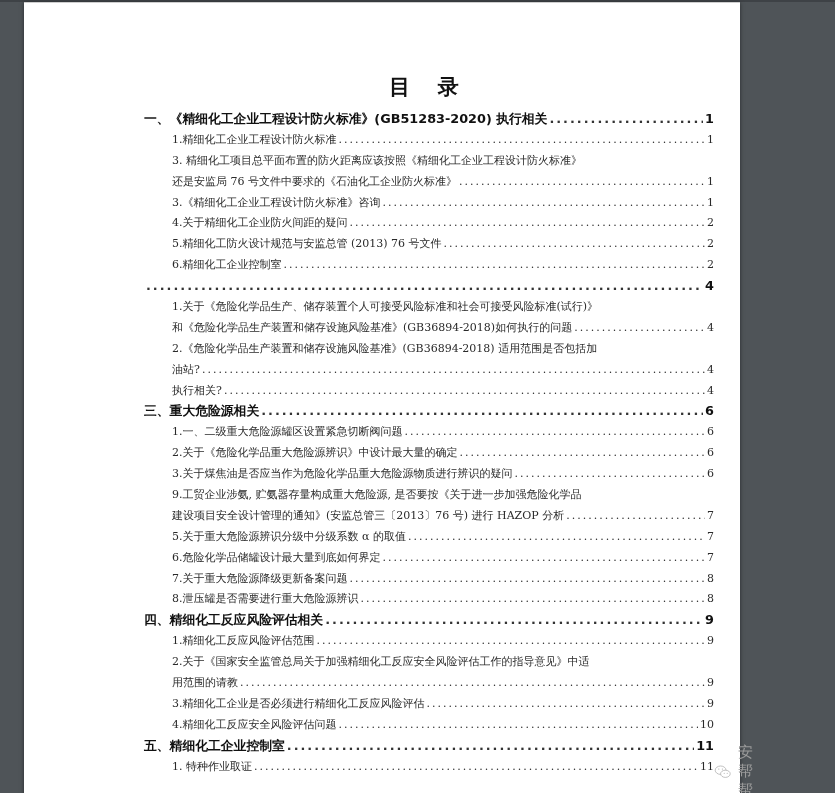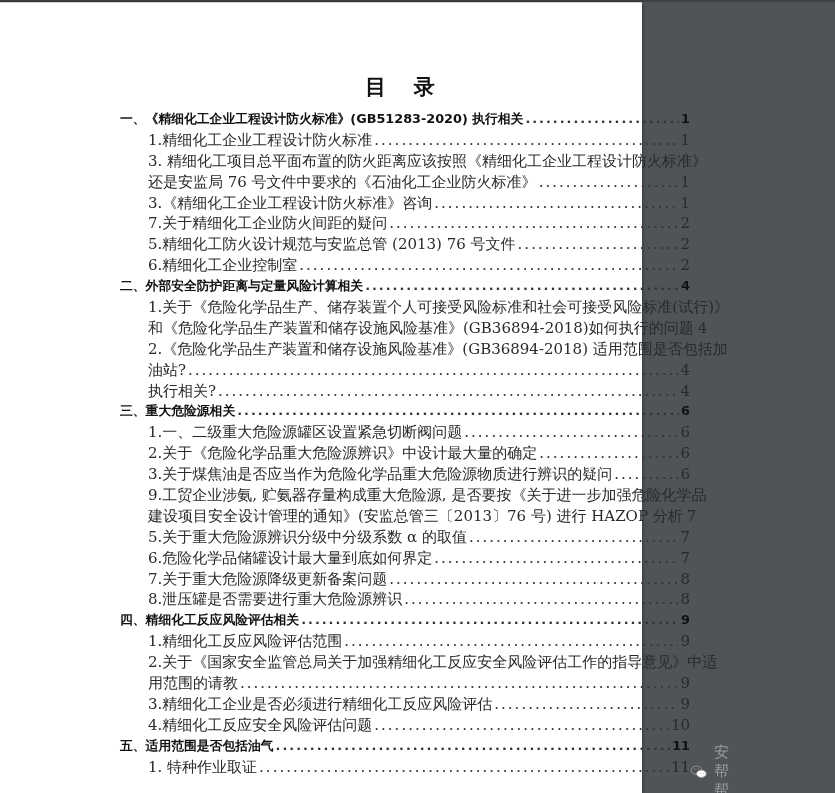--- a/index.html
+++ b/index.html
@@ -7,39 +7,39 @@
     width: 835px; height: 793px; overflow: hidden;
     background: #4f5458;
     position: relative;
     font-family: "DejaVu Serif", "Liberation Serif", serif;
   }
   .viewer-top {
     position: absolute; left: 0; top: 0; width: 835px; height: 2px;
     background: #3e4246;
   }
   .page {
-    position: absolute; left: 0; top: 2px; width: 642px; height: 791px;
+    position: absolute; left: 24px; top: 2px; width: 716px; height: 791px;
     background: #ffffff;
     box-shadow: 0 1px 4px rgba(0,0,0,0.5);
     border-top: 1px solid #cfcfcf;
   }
   .page-inner {
     position: absolute; left: 120px; top: 0; width: 570px;
   }
   .title {
     position: absolute; left: 0; top: 70px; width: 570px;
     text-align: center; font-size: 21px; font-weight: bold;
     font-family: "DejaVu Sans", "Liberation Sans", sans-serif;
     color: #111; letter-spacing: 10px;
   }
   .toc { position: absolute; left: 0; top: 106px; width: 570px; }
   .row {
     display: flex; align-items: flex-end;
     height: 20.9px; line-height: 20.9px;
-    font-size: 15px; color: #2a2a2a; white-space: nowrap;
+    font-size: 11px; color: #2a2a2a; white-space: nowrap;
   }
   .row.section { font-weight: bold; color: #111; font-family: "DejaVu Sans", "Liberation Sans", sans-serif; font-size: 12.8px; }
   .row.item { padding-left: 28px; }
   .row .text { flex: 0 0 auto; }
   .row .leader {
     flex: 1 1 auto; overflow: hidden; margin: 0 2px;
     letter-spacing: 2px; color: #333;
   }
   .row .leader::before {
     content: "........................................................................................................................................................................";
@@ -81,37 +81,36 @@
         <span class="text">还是安监局 76 号文件中要求的《石油化工企业防火标准》</span>
         <span class="leader"></span>
         <span class="page-num">1</span>
       </div>
       <div class="row item">
         <span class="text">3.《精细化工企业工程设计防火标准》咨询</span>
         <span class="leader"></span>
         <span class="page-num">1</span>
       </div>
       <div class="row item">
-        <span class="text">7.关于精细化工企业防火间距的疑问</span>
+        <span class="text">4.关于精细化工企业防火间距的疑问</span>
         <span class="leader"></span>
         <span class="page-num">2</span>
       </div>
       <div class="row item">
         <span class="text">5.精细化工防火设计规范与安监总管 (2013) 76 号文件</span>
         <span class="leader"></span>
         <span class="page-num">2</span>
       </div>
       <div class="row item">
         <span class="text">6.精细化工企业控制室</span>
         <span class="leader"></span>
         <span class="page-num">2</span>
       </div>
 
       <div class="row section">
-        <span class="text">二、外部安全防护距离与定量风险计算相关</span>
         <span class="leader"></span>
         <span class="page-num">4</span>
       </div>
       <div class="row item">
         <span class="text">1.关于《危险化学品生产、储存装置个人可接受风险标准和社会可接受风险标准(试行)》</span>
       </div>
       <div class="row item">
         <span class="text">和《危险化学品生产装置和储存设施风险基准》(GB36894-2018)如何执行的问题</span>
         <span class="leader"></span>
         <span class="page-num">4</span>
@@ -202,21 +201,21 @@
         <span class="leader"></span>
         <span class="page-num">9</span>
       </div>
       <div class="row item">
         <span class="text">4.精细化工反应安全风险评估问题</span>
         <span class="leader"></span>
         <span class="page-num">10</span>
       </div>
 
       <div class="row section">
-        <span class="text">五、适用范围是否包括油气</span>
+        <span class="text">五、精细化工企业控制室</span>
         <span class="leader"></span>
         <span class="page-num">11</span>
       </div>
       <div class="row item">
         <span class="text">1. 特种作业取证</span>
         <span class="leader"></span>
         <span class="page-num">11</span>
       </div>
     </div>
   </div>

